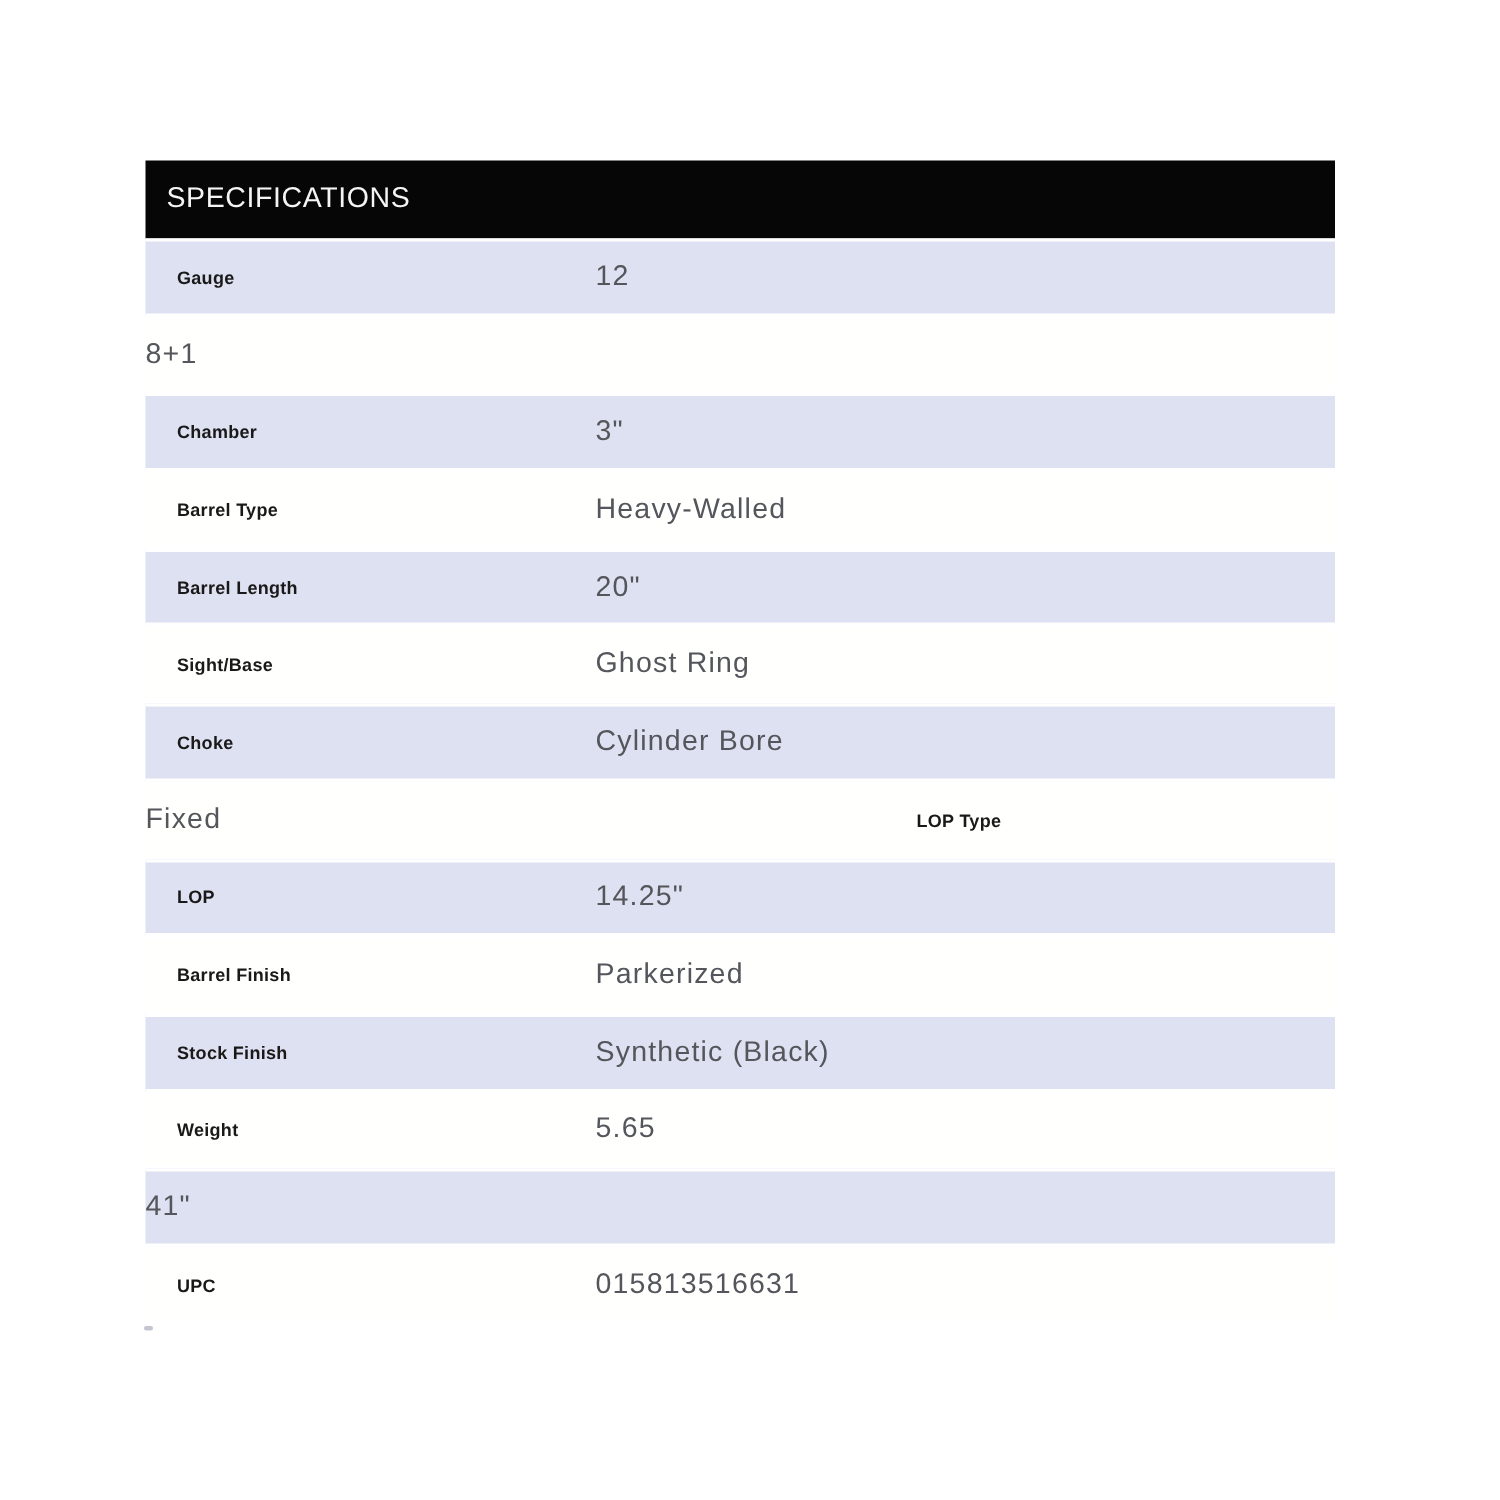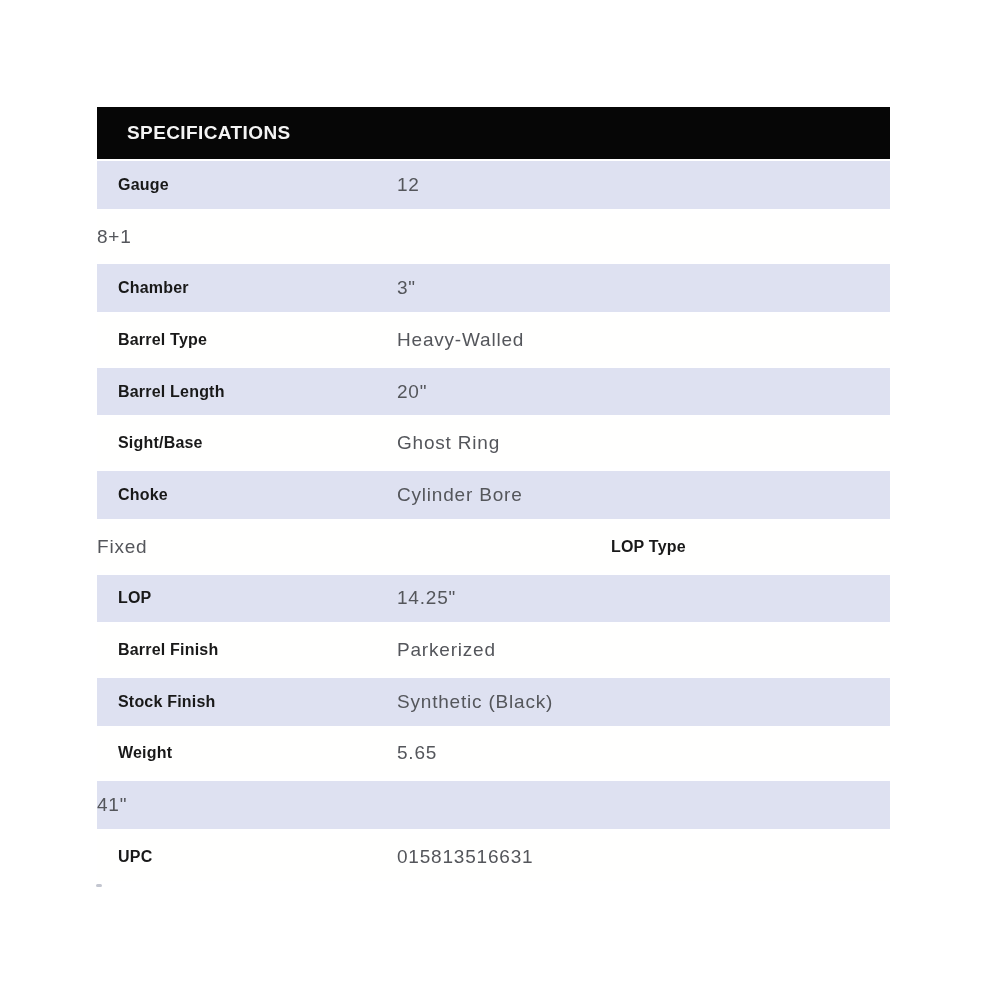--- a/index.html
+++ b/index.html
@@ -25,43 +25,43 @@
     left: 97px;
     top: 107px;
     width: 793px;
   }
   .spec-header {
     height: 52px;
     background: var(--header-bg);
     color: var(--header-text);
     display: flex;
     align-items: center;
-    padding-left: 30px;
+    padding-left: 14px;
     box-sizing: border-box;
     font-size: 19px;
-    font-weight: 700;
+    font-weight: 400;
     letter-spacing: 0.4px;
   }
   .row {
     height: 51.7px;
     box-sizing: border-box;
     border-top: 2px solid #ffffff;
     border-bottom: 2.5px solid #ffffff;
     display: flex;
     align-items: center;
     background: var(--row-bg);
   }
   .row:nth-child(odd) {
     background: var(--row-alt-bg);
   }
   .cell.label {
     flex: 0 0 300px;
     padding-left: 21px;
     box-sizing: border-box;
-    font-size: 16px;
+    font-size: 12px;
     font-weight: 700;
     color: var(--label-text);
     letter-spacing: 0.2px;
   }
   .cell.value {
     flex: 1;
     font-size: 19px;
     font-weight: 400;
     color: var(--value-text);
     letter-spacing: 0.8px;

